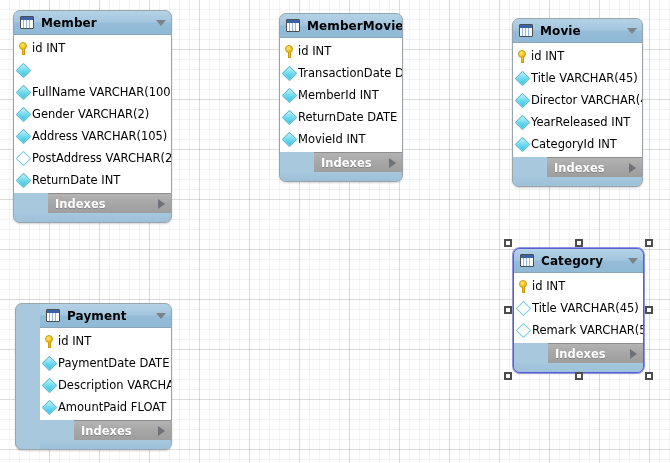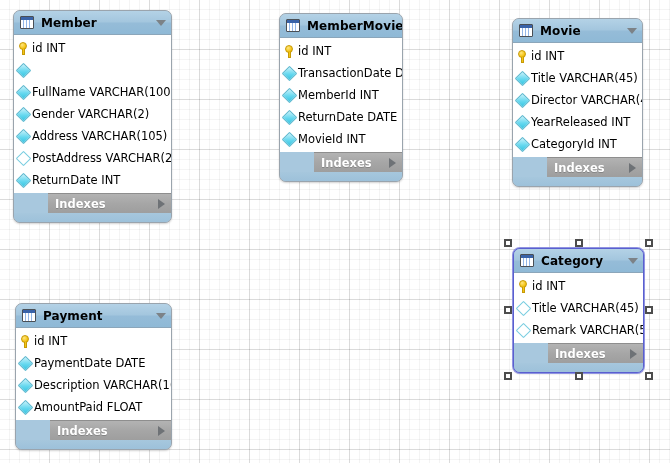--- a/index.html
+++ b/index.html
@@ -301,21 +301,21 @@
           <span class="ico-diamond"></span>
           <span class="col-label">CategoryId INT</span>
         </div>
       </div>
       <div class="tbl-indexes">
         <span class="idx-label">Indexes</span>
         <span class="idx-arrow"></span>
       </div>
       <div class="tbl-foot"></div>
     </div>
-    <div class="table-fig" style="left: 15px; top: 303px; width: 157px;">
+    <div class="table-fig" style="left: 15px; top: 303px; width: 157px; padding-left: 24px;">
       <div class="tbl-header">
         <span class="tbl-icon"></span>
         <span class="tbl-title">Payment</span>
         <span class="tbl-caret"></span>
       </div>
       <div class="tbl-columns">
         <div class="col-row">
           <span class="ico-key"></span>
           <span class="col-label">id INT</span>
         </div>

